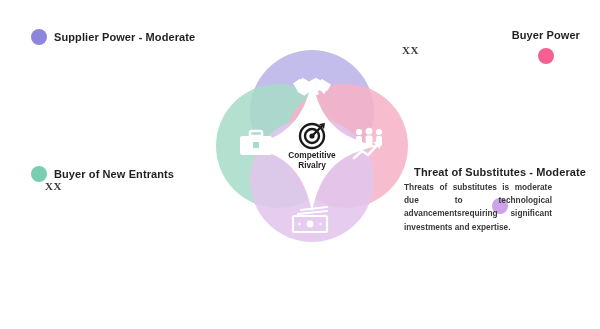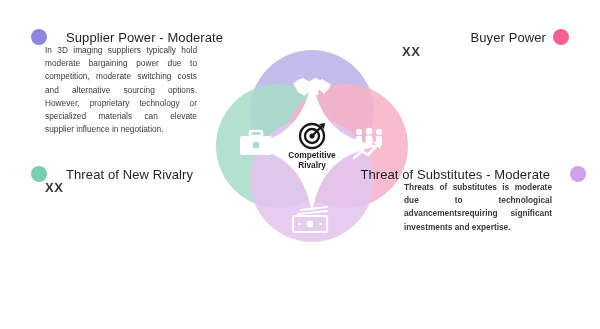--- a/index.html
+++ b/index.html
@@ -29,57 +29,57 @@
     gap: 7px;
     white-space: nowrap;
   }
   .legend-dot {
     width: 16px;
     height: 16px;
     border-radius: 50%;
     flex: 0 0 auto;
   }
   .legend-title {
-    font-size: 13px;
-    font-weight: normal;
+    font-size: 11px;
+    font-weight: bold;
     letter-spacing: 0.1px;
     color: #231f20;
-    margin-left: 12px;
   }
 
   
   .para {
     position: absolute;
     font-size: 8.3px;
     line-height: 13.2px;
     text-align: justify;
     color: #3a3a3a;
   }
   .placeholder {
     position: absolute;
-    font-size: 13px;
+    font-size: 11px;
     font-weight: bold;
     color: #3a3a3a;
     letter-spacing: 0.5px;
+    font-family: Liberation Serif, serif;
   }
 
   
   #supplier-legend { left: 31px; top: 29px; }
   #supplier-para   { left: 45px; top: 44px; width: 152px; }
 
   
   #entrants-legend { left: 31px; top: 166px; }
   #entrants-xx     { left: 45px; top: 180px; }
 
   
-  #buyer-legend { right: 31px; top: 29px; flex-direction: row; }
+  #buyer-legend { right: 20px; top: 29px; flex-direction: column; }
   #buyer-xx     { left: 402px; top: 44px; }
 
   
-  #subs-legend { right: 14px; top: 166px; flex-direction: row; gap: 20px; }
+  #subs-legend { right: 14px; top: 166px; flex-direction: column; gap: 20px; }
   #subs-para   { left: 404px; top: 181px; width: 148px; font-weight: bold; }
 
   
   #venn {
     position: absolute;
     left: 194px;
     top: 28px;
     width: 236px;
     height: 236px;
   }
@@ -87,25 +87,24 @@
 </style>
 </head>
 <body>
 
 <div class="canvas">
 
   <div class="legend-row" id="supplier-legend">
     <span class="legend-dot" style="background:#8d86dd"></span>
     <span class="legend-title">Supplier Power - Moderate</span>
   </div>
-  <div class="para" id="supplier-para">In 3D imaging suppliers typically hold moderate bargaining power due to competition, moderate switching costs and alternative sourcing options. However, proprietary technology or specialized materials can elevate supplier influence in negotiation.</div>
 
   <div class="legend-row" id="entrants-legend">
     <span class="legend-dot" style="background:#79cdb0"></span>
-    <span class="legend-title">Threat of New Rivalry</span>
+    <span class="legend-title">Buyer of New Entrants</span>
   </div>
   <div class="placeholder" id="entrants-xx">XX</div>
 
   <div class="legend-row" id="buyer-legend">
     <span class="legend-title">Buyer Power</span>
     <span class="legend-dot" style="background:#f4608f"></span>
   </div>
   <div class="placeholder" id="buyer-xx">XX</div>
 
   <div class="legend-row" id="subs-legend">

